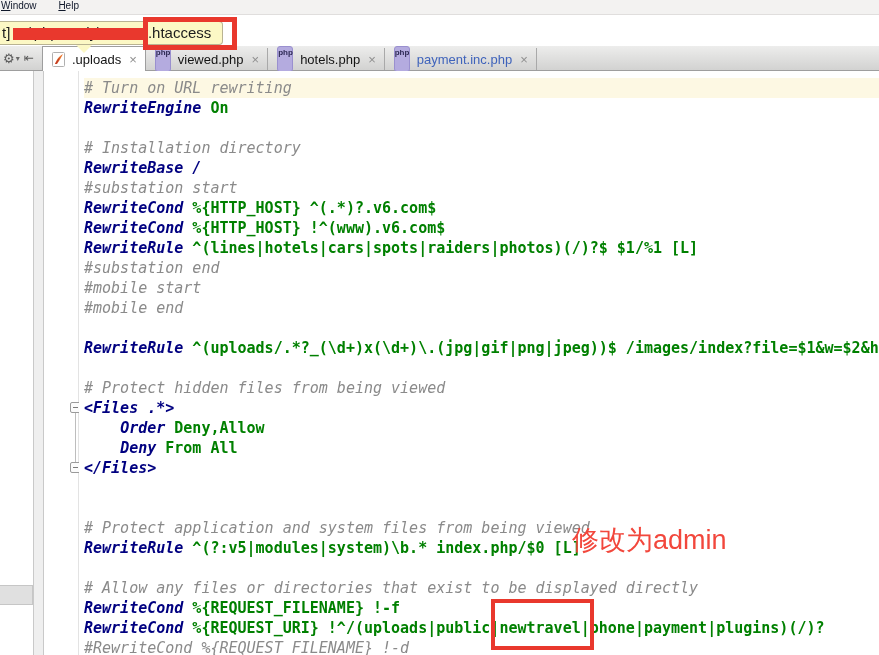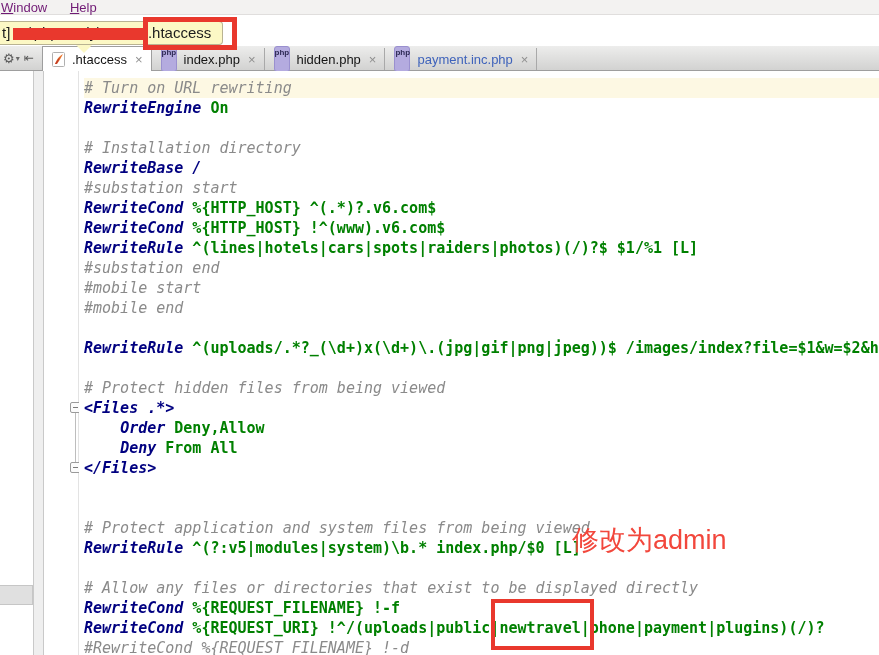--- a/index.html
+++ b/index.html
@@ -2,21 +2,21 @@
 <html><head>
 <meta charset="utf-8">
 <style>
   * { margin:0; padding:0; box-sizing:border-box; }
   body { font-family:"Liberation Sans", sans-serif; }
   .app { position:relative; width:879px; height:655px; background:#fff; overflow:hidden; }
 
   
   .menubar { position:absolute; left:0; top:0; width:879px; height:15px;
              background:#f3f2f1; border-bottom:1px solid #e0dedd;
-             font-size:13px; color:#701a75; white-space:nowrap; }
+             font-size:10px; color:#0f172a; white-space:nowrap; }
   .menu-item { display:inline-block; margin-right:18px; margin-left:1px; cursor:default; }
   .menu-item u { text-decoration:underline; }
 
   
   .navbar { position:absolute; left:0; top:15px; width:879px; height:31px; background:#ffffff; }
 
   
   .tooltip { position:absolute; left:0; top:21px; width:223px; height:24px;
              background:#fcf8c5; border:1px solid #b9b392; border-left:none;
              border-radius:0 4px 4px 0; font-size:15px; color:#1c1c1c;
@@ -105,33 +105,33 @@
         <span class="gear-arrow">▾</span>
       <span class="scrollico">⇤</span>
     </div>
 
     <div class="tab active">
       <svg class="file-ico" viewBox="0 0 13 15">
         <rect x="0.5" y="0.5" width="12" height="14" rx="1" fill="#ffffff" stroke="#b0b0b0"></rect>
         <path d="M3 12 C5 6, 8 4, 11 2 C 9 6, 7 9, 5 12 Z" fill="#e8742c"></path>
         <path d="M3 12 C4.5 9, 6 7, 8 5 C7 8, 6 10, 4.5 12 Z" fill="#c0392b"></path>
       </svg>
-      <span class="tab-label">.htaccess</span>
+      <span class="tab-label">.uploads</span>
       <span class="tab-close">×</span>
     </div>
 
     <div class="tab">
       <span class="php-badge">php</span>
-      <span class="tab-label">index.php</span>
+      <span class="tab-label">viewed.php</span>
       <span class="tab-close">×</span>
     </div>
 
     <div class="tab">
       <span class="php-badge">php</span>
-      <span class="tab-label">hidden.php</span>
+      <span class="tab-label">hotels.php</span>
       <span class="tab-close">×</span>
     </div>
 
     <div class="tab modified">
       <span class="php-badge">php</span>
       <span class="tab-label">payment.inc.php</span>
       <span class="tab-close">×</span>
     </div>
 
     <div class="strip-fill"></div>

